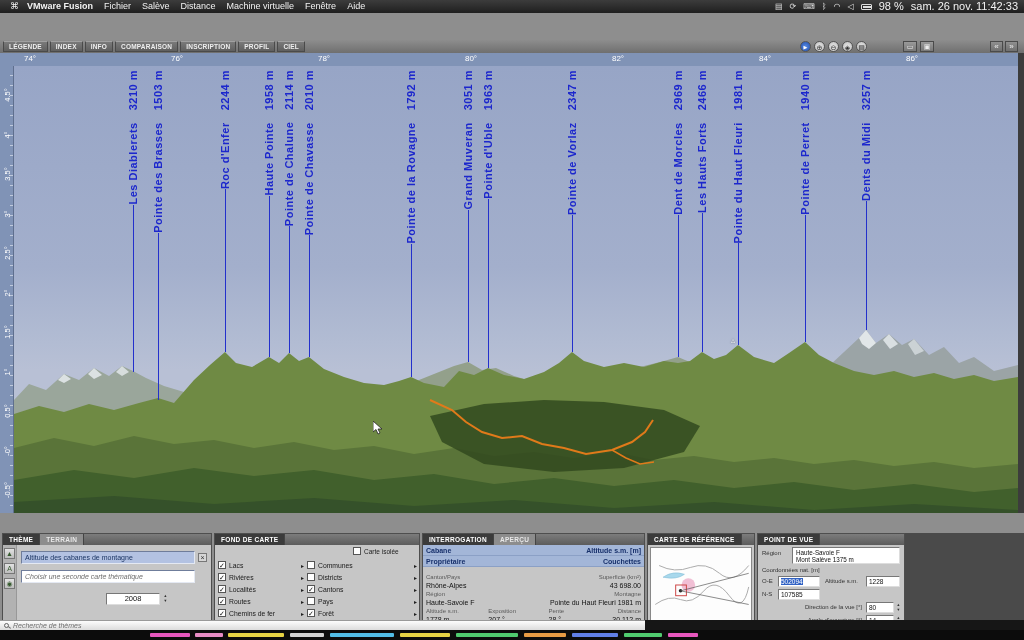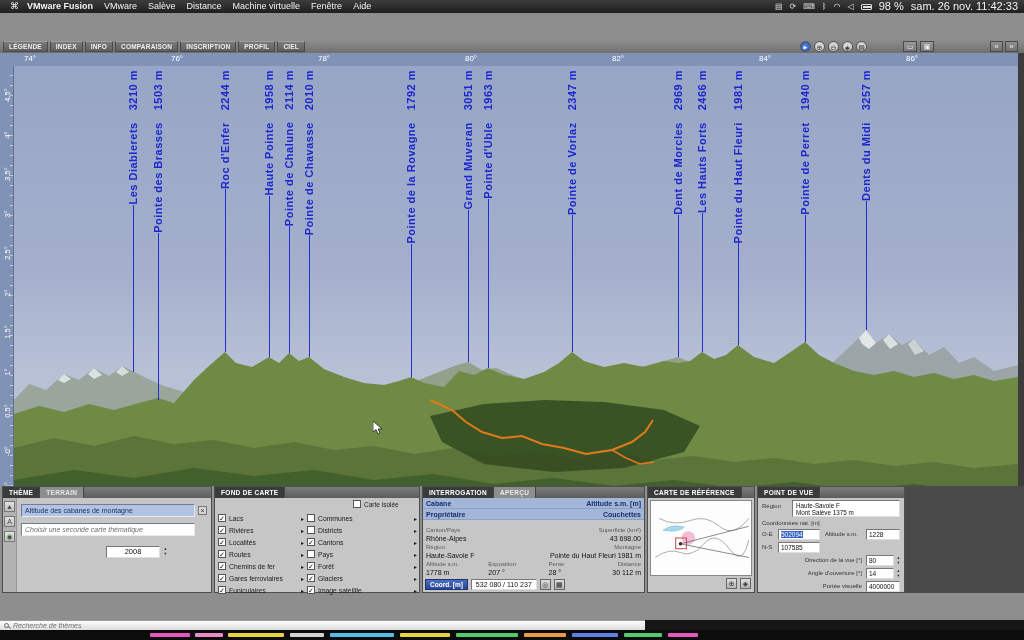--- a/index.html
+++ b/index.html
@@ -76,21 +76,21 @@
   #peaks{position:absolute;inset:0;}
   .peak{position:absolute;top:4px;transform:translateX(-50%);display:flex;flex-direction:column;align-items:center;}
   .peak-text{writing-mode:vertical-rl;transform:rotate(180deg);white-space:nowrap;
     font-size:11px;font-weight:bold;letter-spacing:.5px;color:#1c27cd;}
   .peak-line{width:1px;flex:1;background:#2330cc;min-height:0;}
   #vp-marker{position:absolute;left:717px;top:270px;color:#eef2f5;font-size:8px;text-shadow:0 0 2px #445;}
   #cursor{position:absolute;left:359px;top:355px;}
   #rightstrip{position:absolute;left:1018px;top:53px;width:6px;height:460px;background:#3c3c3c;}
 
   
-  #panels{position:absolute;left:0;top:486px;width:1024px;height:107px;background:#8e8e8e;}
+  #panels{position:absolute;left:0;top:533px;width:1024px;height:107px;background:#8e8e8e;}
   #panels-dark{position:absolute;left:905px;top:0;width:119px;height:107px;background:#4a4a4a;}
   .panel{position:absolute;top:0;height:107px;border:1px solid #4e4e4e;background:#c6c6c6;}
   .phead{position:absolute;left:0;top:0;right:0;height:11px;background:linear-gradient(#7c7c7c,#5c5c5c);
     display:flex;align-items:stretch;overflow:hidden;}
   .ptab{padding:2px 6px 0;font-size:6.5px;font-weight:bold;letter-spacing:.3px;color:#fff;background:#565656;
     border-right:1px solid #444;white-space:nowrap;}
   .ptab.active{background:#3b3b3b;}
   .ptab.ghost{background:#8d8d8d;color:#e8e8e8;}
   .pbody{position:absolute;left:0;top:11px;right:0;bottom:0;background:#c6c6c6;}
 
@@ -170,21 +170,21 @@
 </style>
 </head>
 <body>
 
 <div id="screen">
 
   <div id="menubar">
     <span class="mb-apple">⌘</span>
     <span id="mb-items" style="display:flex;">
         <span class="mb-item mb-app">VMware Fusion</span>
-        <span class="mb-item">VMware</span>
+        <span class="mb-item">Fichier</span>
         <span class="mb-item">Salève</span>
         <span class="mb-item">Distance</span>
         <span class="mb-item">Machine virtuelle</span>
         <span class="mb-item">Fenêtre</span>
         <span class="mb-item">Aide</span>
       </span>
     <div class="mb-right">
       <span id="mb-status" style="display:flex;gap:7px;">
           <span class="mb-ico">▤</span>
           <span class="mb-ico">⟳</span>

